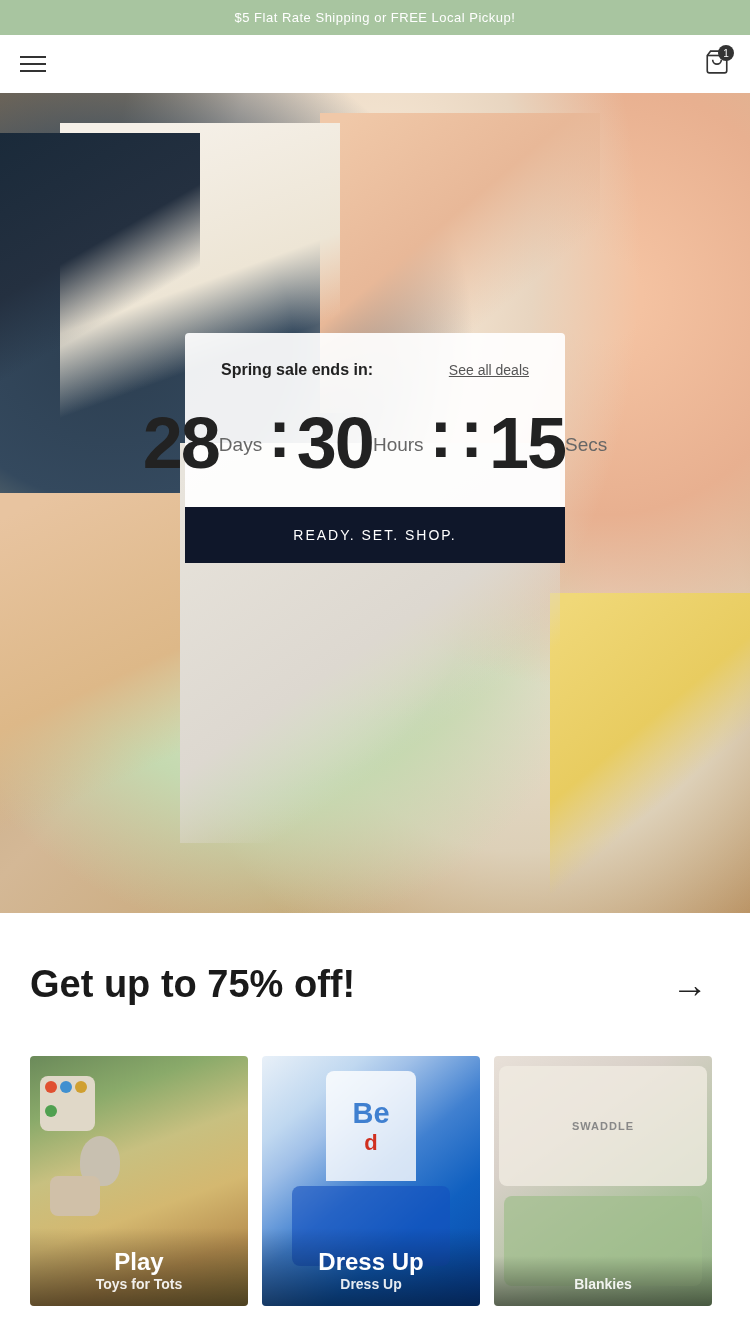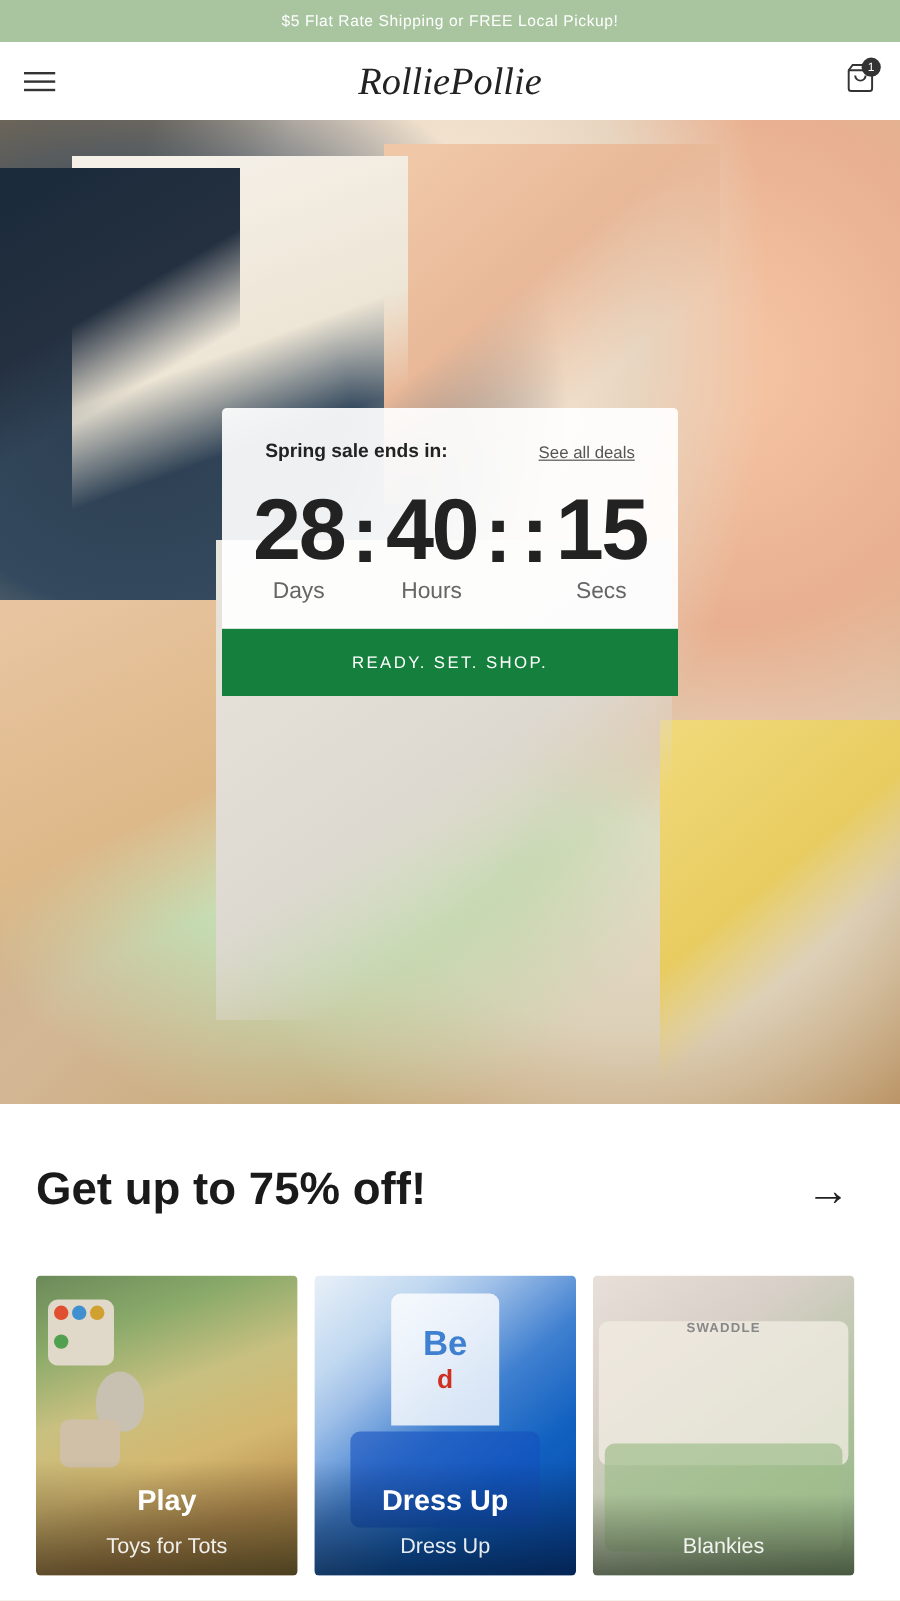--- a/index.html
+++ b/index.html
@@ -142,21 +142,20 @@
     }
     .countdown-numbers {
       display: flex;
       align-items: center;
       justify-content: center;
       gap: 4px;
       margin-bottom: 10px;
     }
     .countdown-segment {
       display: flex;
-      flex-direction: column;
       align-items: center;
     }
     .countdown-num {
       font-size: 72px;
       font-weight: bold;
       color: #222;
       line-height: 1;
       letter-spacing: -2px;
     }
     .countdown-label {
@@ -166,21 +165,21 @@
     }
     .countdown-colon {
       font-size: 68px;
       font-weight: bold;
       color: #222;
       line-height: 1;
       margin-bottom: 20px;
       padding: 0 2px;
     }
     .cta-button {
-      background: #15803d;
+      background: #0f172a;
       color: #fff;
       border: none;
       width: calc(100% + 72px);
       margin-left: -36px;
       padding: 20px 0;
       font-size: 14px;
       letter-spacing: 2px;
       cursor: pointer;
       margin-top: 20px;
       display: block;
@@ -249,41 +248,39 @@
       color: #fff;
       text-align: center;
     }
     .category-name {
       font-size: 24px;
       font-weight: bold;
       color: #fff;
       display: block;
     }
     .category-sub {
-      font-size: 18px;
+      font-size: 14px;
       color: rgba(255,255,255,0.9);
-      margin-top: 13px;
+      margin-top: 0;
       display: block;
+      font-weight: bold;
     }
   </style>
 </head>
 <body>
 
 <div class="announcement-bar">
   <span>$5 Flat Rate Shipping or FREE Local Pickup!</span>
 </div>
 
 <header class="header">
   <div class="hamburger-icon">
     <span></span>
     <span></span>
     <span></span>
-  </div>
-  <div class="header-logo">
-    <span>RolliePollie</span>
   </div>
   <div class="cart-icon" style="position:relative;">
     <svg viewBox="0 0 24 24" fill="none" stroke="#333" stroke-width="1.5">
       <path d="M6 2L3 6v14a2 2 0 002 2h14a2 2 0 002-2V6l-3-4z"></path>
       <line x1="3" y1="6" x2="21" y2="6"></line>
       <path d="M16 10a4 4 0 01-8 0"></path>
     </svg>
     <div class="cart-badge">1</div>
   </div>
 </header>
@@ -298,21 +295,21 @@
       <span class="countdown-title">Spring sale ends in:</span>
       <span class="see-all-deals">See all deals</span>
     </div>
     <div class="countdown-numbers">
       <div class="countdown-segment">
         <span class="countdown-num">28</span>
         <span class="countdown-label">Days</span>
       </div>
       <span class="countdown-colon">:</span>
       <div class="countdown-segment">
-        <span class="countdown-num">40</span>
+        <span class="countdown-num">30</span>
         <span class="countdown-label">Hours</span>
       </div>
       <span class="countdown-colon">:</span>
       <span class="countdown-colon">:</span>
       <div class="countdown-segment">
         <span class="countdown-num">15</span>
         <span class="countdown-label">Secs</span>
       </div>
     </div>
     <button class="cta-button">READY. SET. SHOP.</button>
@@ -354,21 +351,21 @@
         <div style="position:absolute;top:130px;left:30px;right:30px;height:80px;background:rgba(20,80,190,0.6);border-radius:8px;"></div>
       </div>
       <div class="category-overlay">
         <span class="category-name">Dress Up</span>
         <span class="category-sub">Dress Up</span>
       </div>
     </div>
 
     <div class="category-item">
       <div class="category-bg category-bg-blankies" style="width:100%;height:100%;position:relative;">
-        <div style="position:absolute;top:10px;left:5px;right:5px;height:120px;background:rgba(240,235,225,0.8);border-radius:8px;display:flex;align-items:flex-start;justify-content:center;margin-top:28px;">
+        <div style="position:absolute;top:10px;left:5px;right:5px;height:120px;background:rgba(240,235,225,0.8);border-radius:8px;display:flex;align-items:center;justify-content:center;">
           <span style="font-size:11px;color:#888;font-weight:bold;letter-spacing:1px;">SWADDLE</span>
         </div>
         <div style="position:absolute;top:140px;left:10px;right:10px;height:90px;background:rgba(160,190,140,0.7);border-radius:8px;"></div>
       </div>
       <div class="category-overlay">
         <span class="category-sub">Blankies</span>
       </div>
     </div>
 
   </div>

